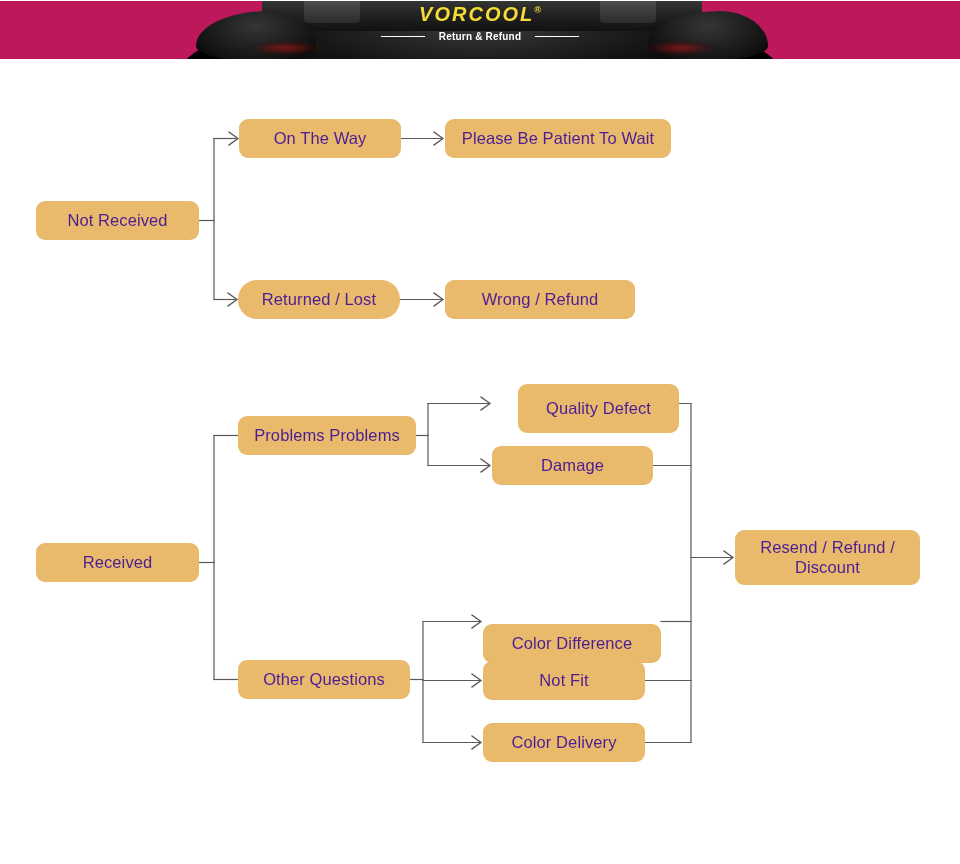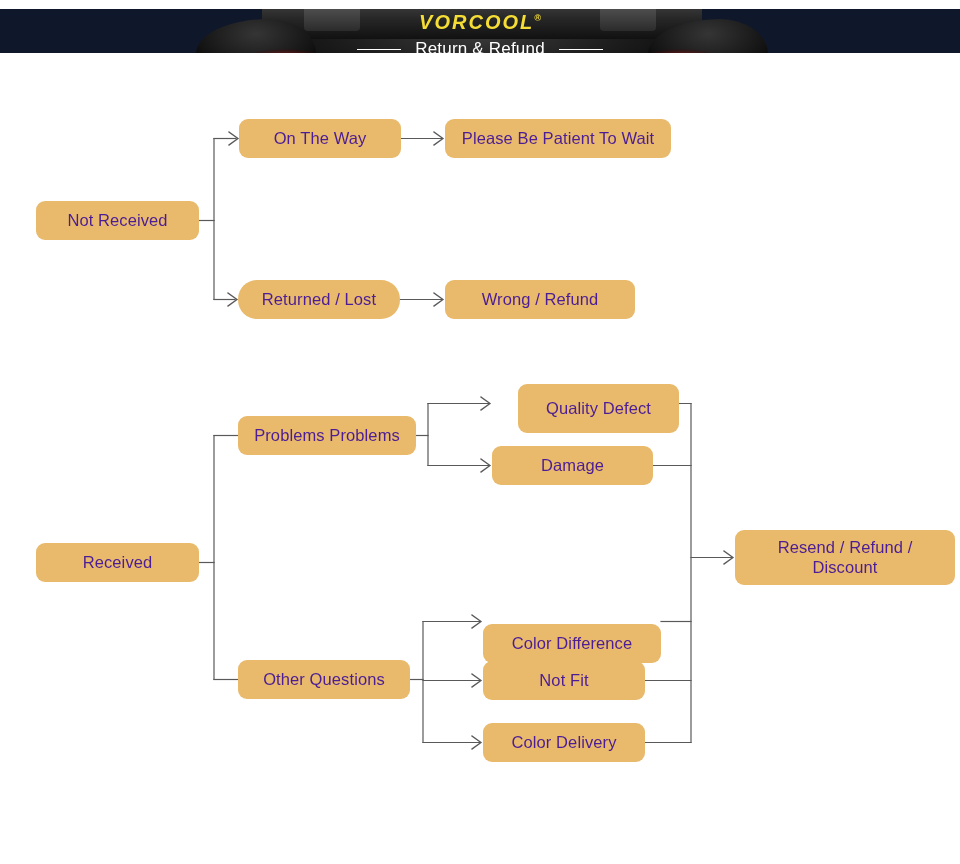--- a/index.html
+++ b/index.html
@@ -18,24 +18,24 @@
     width: 960px;
     height: 864px;
     background: #ffffff;
     overflow: hidden;
   }
 
   
   .banner {
     position: absolute;
     left: 0;
-    top: 9px;
-    width: 960px;
-    height: 44px;
-    background: #0f172a;
+    top: 1px;
+    width: 960px;
+    height: 58px;
+    background: #be185d;
     overflow: hidden;
   }
   
   .banner .prod-base {
     position: absolute;
     left: 180px;
     top: 6px;
     width: 600px;
     height: 110px;
     background:
@@ -114,22 +114,22 @@
     gap: 14px;
     z-index: 4;
   }
   .subtitle-row .rule {
     width: 44px;
     height: 1px;
     background: #ffffff;
   }
   .subtitle {
     color: #ffffff;
-    font-size: 17px;
-    font-weight: normal;
+    font-size: 10px;
+    font-weight: bold;
     letter-spacing: 0.2px;
     white-space: nowrap;
   }
 
   
   .chart-layer {
     position: absolute;
     left: 0;
     top: 0;
     width: 960px;
@@ -268,17 +268,17 @@
     <div class="node" style="left:492px; top:446px; width:161px; height:39px;">Damage</div>
 
     <div class="node" style="left:238px; top:660px; width:172px; height:39px;">Other Questions</div>
 
     <div class="node" style="left:483px; top:624px; width:178px; height:39px;">Color Difference</div>
 
     <div class="node" style="left:483px; top:661px; width:162px; height:39px;">Not Fit</div>
 
     <div class="node" style="left:483px; top:723px; width:162px; height:39px;">Color Delivery</div>
 
-    <div class="node two-line" style="left:735px; top:530px; width:220px; height:55px;">Resend / Refund /
+    <div class="node two-line" style="left:735px; top:530px; width:185px; height:55px;">Resend / Refund /
 Discount</div>
 
   </div>
 </div>
 
 </body></html>

